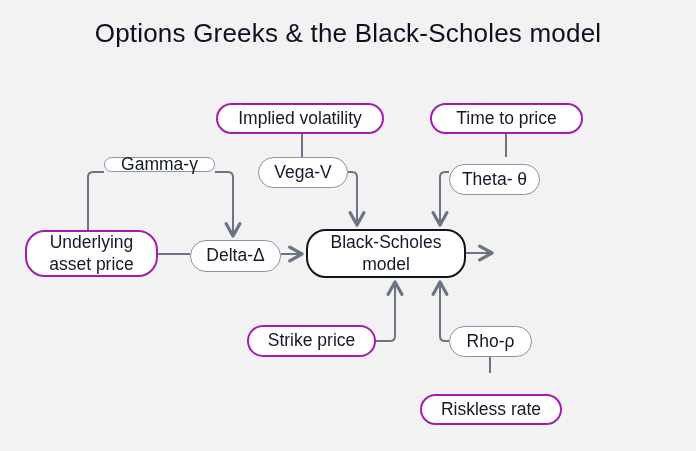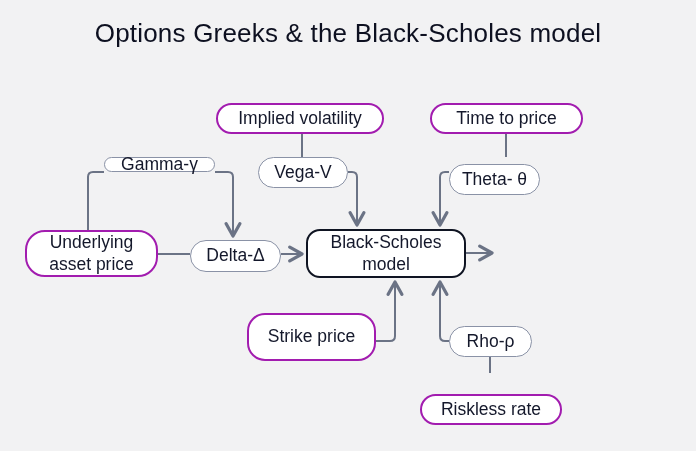--- a/index.html
+++ b/index.html
@@ -27,21 +27,21 @@
     text-align:center;
     background:#ffffff;
     font-size:17.5px;line-height:1.22;
     color:#14182b;
     box-sizing:border-box;
     border-radius:18px;
   }
   .node.blue  {border:2px solid #a21caf;}
   .node.gray  {border:1.7px solid #8a92a6;}
   .node.yellow{border:2px solid #efb62b;}
-  .node.black {border:2.3px solid #0f1422;border-radius:14px;}
+  .node.black {border:2.3px solid #0f1422;border-radius:20px;}
 </style>
 </head>
 <body>
 
 <div class="canvas">
 
   <div class="diagram-title">Options Greeks &amp; the Black-Scholes model</div>
 
   <svg class="edges" width="696" height="451" viewBox="0 0 696 451">
     <defs>
@@ -91,21 +91,21 @@
 
   <div class="node blue" style="left:25px;top:230px;width:133px;height:47px;border-radius:20px;padding:0 8px;">
     <span>Underlying asset price</span>
   </div>
 
   <div class="node black" style="left:306px;top:229px;width:160px;height:49px;padding:0 18px;">
     <span>Black-Scholes model</span>
   </div>
 
 
-  <div class="node blue" style="left:247px;top:313px;width:129px;height:48px;">
+  <div class="node blue" style="left:247px;top:325px;width:129px;height:32px;">
     <span>Strike price</span>
   </div>
 
   <div class="node gray" style="left:449px;top:326px;width:83px;height:31px;">
     <span>Rho-ρ</span>
   </div>
 
   <div class="node blue" style="left:420px;top:394px;width:142px;height:31px;">
     <span>Riskless rate</span>
   </div>

